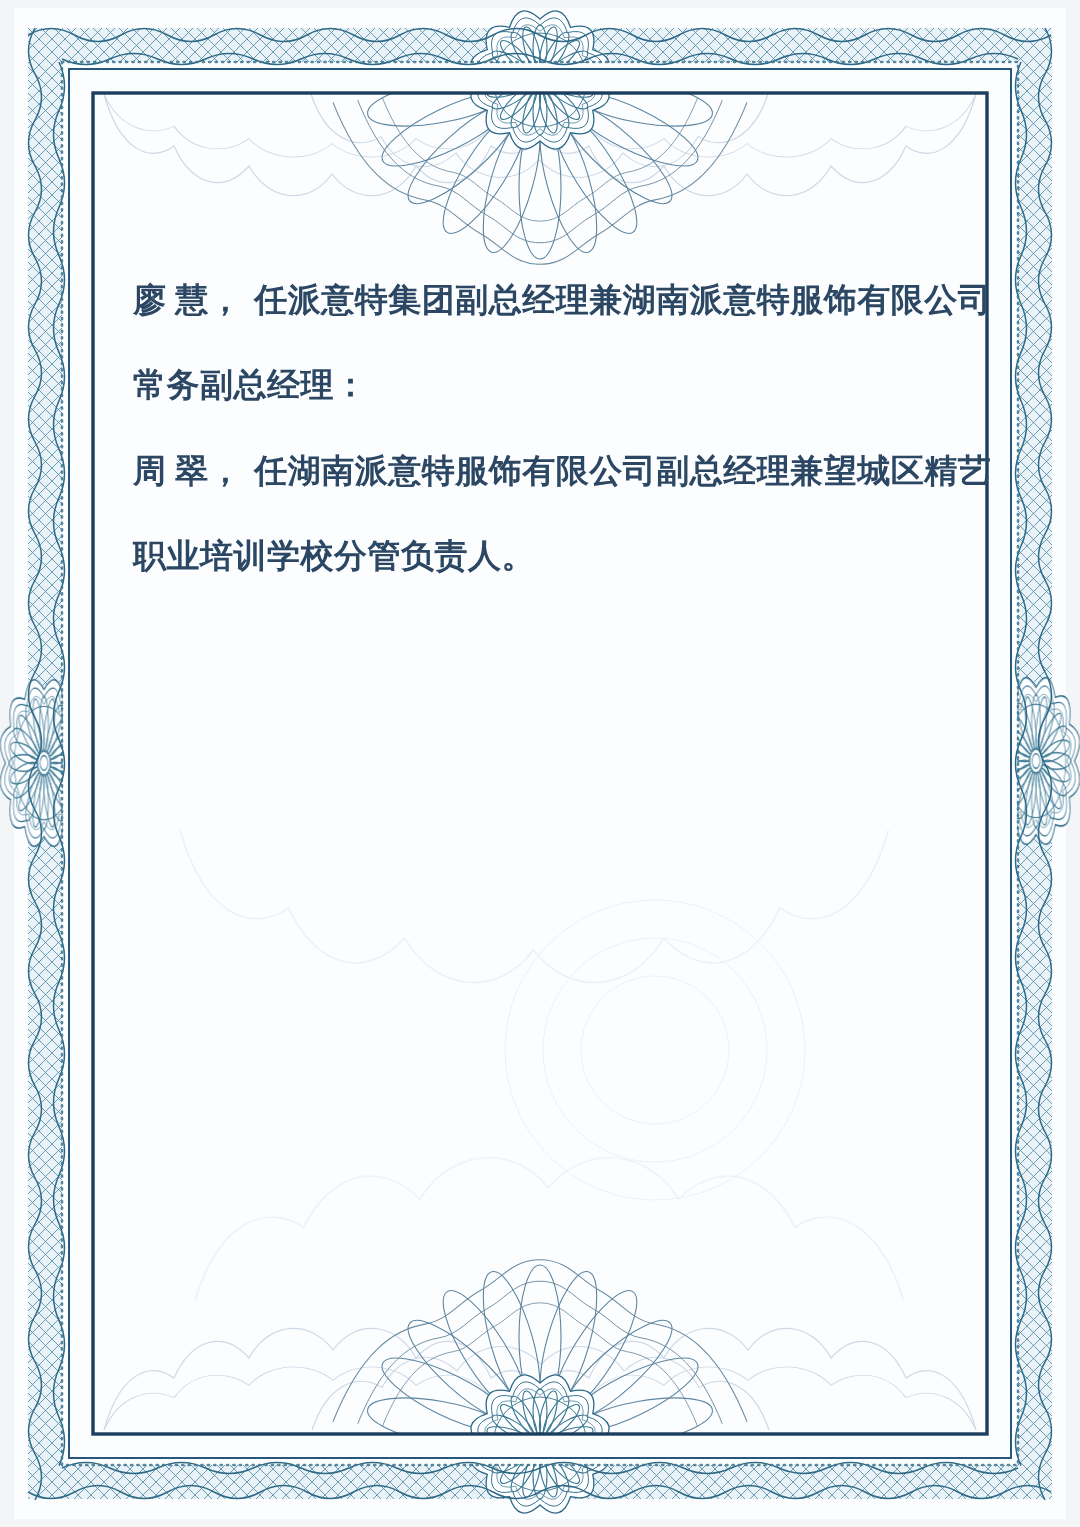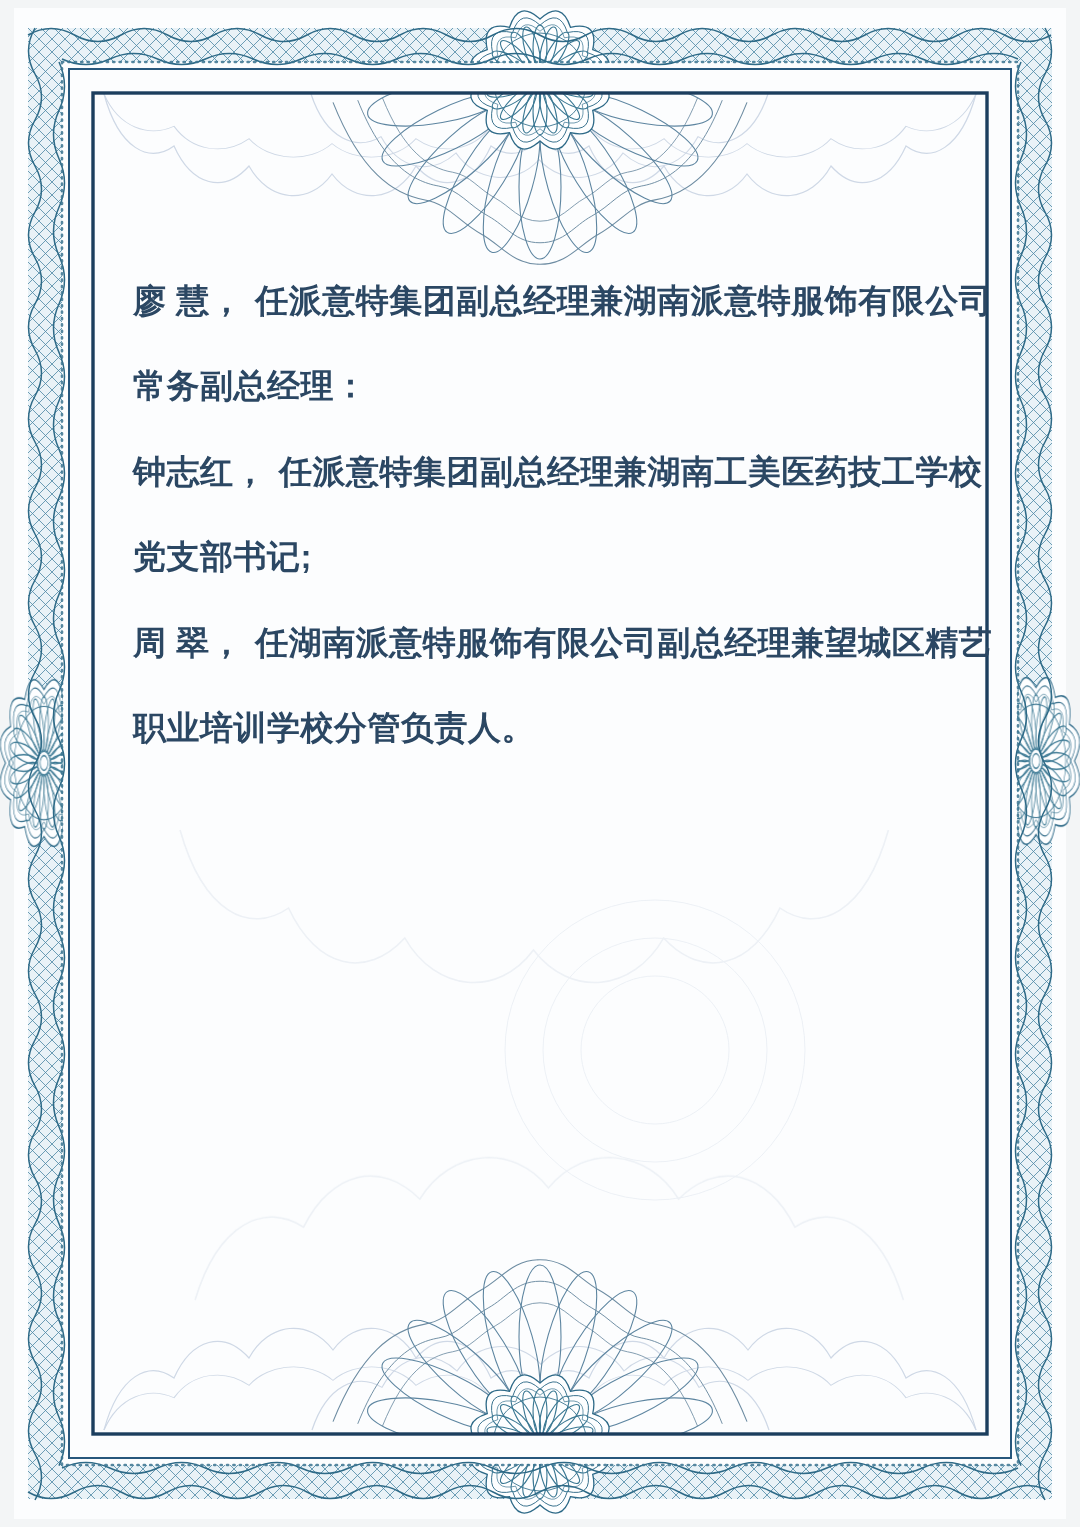--- a/index.html
+++ b/index.html
@@ -1,18 +1,18 @@
 <!DOCTYPE html>
 <html><head>
 <meta charset="utf-8">
 <style>
   html,body { margin:0; padding:0; background:#e9ebec; }
   .page {
     position:relative; width:1080px; height:1527px; overflow:hidden;
-    background:#f4f6f7; font-family:Liberation Sans, sans-serif;
+    background:#f4f6f7; font-family:Liberation Serif, serif;
   }
   .deco { position:absolute; left:0; top:0; pointer-events:none; }
   .content {
     position:absolute; left:133px; top:258px; width:868px;
     font-size:33px; line-height:85.4px; color:#2b4763; font-weight:600;
     z-index:2; letter-spacing:0.5px;
   }
   .entry { margin:0; }
   .nm { font-weight:700; margin-right:12px; }
   .tx { white-space:pre-line; }
@@ -129,19 +129,17 @@
     </g>
     <rect x="62" y="62" width="956" height="1403" fill="none" stroke="#39738f" stroke-width="2.6" stroke-dasharray="1.2 5.2" stroke-linecap="round" opacity="0.85"></rect>
 
     <rect x="69" y="69" width="942" height="1389" fill="none" stroke="#27577c" stroke-width="2"></rect>
     <rect x="93" y="93" width="894" height="1341" fill="none" stroke="#1c3e5e" stroke-width="3.4"></rect>
   </svg>
 
   <main class="content">
     <p class="entry"><span class="nm">廖 慧，</span><span class="tx">任派意特集团副总经理兼湖南派意特服饰有限公司
 常务副总经理：</span></p>
-    <p class="entry"><span class="nm">钟志红，</span><span class="tx">任派意特集团副总经理兼湖南工美医药技工学校
-党支部书记;</span></p>
     <p class="entry"><span class="nm">周 翠，</span><span class="tx">任湖南派意特服饰有限公司副总经理兼望城区精艺
 职业培训学校分管负责人。</span></p>
   </main>
 
 </div>
 
 </body></html>

